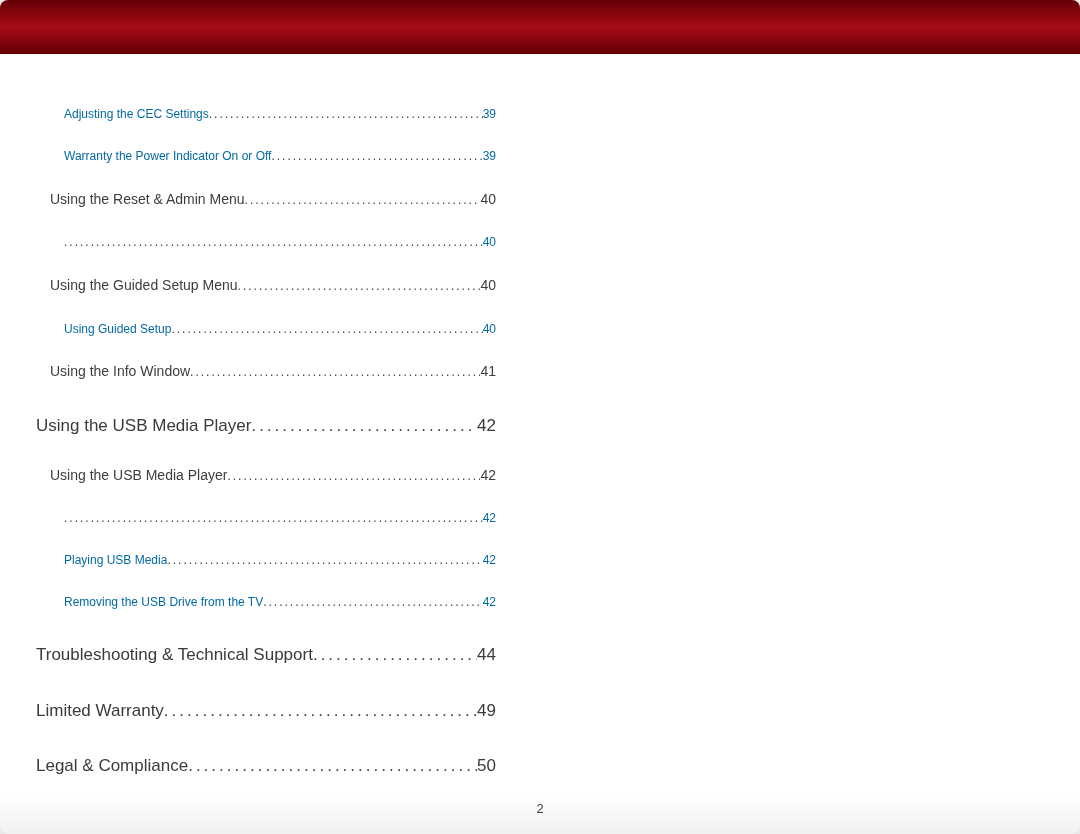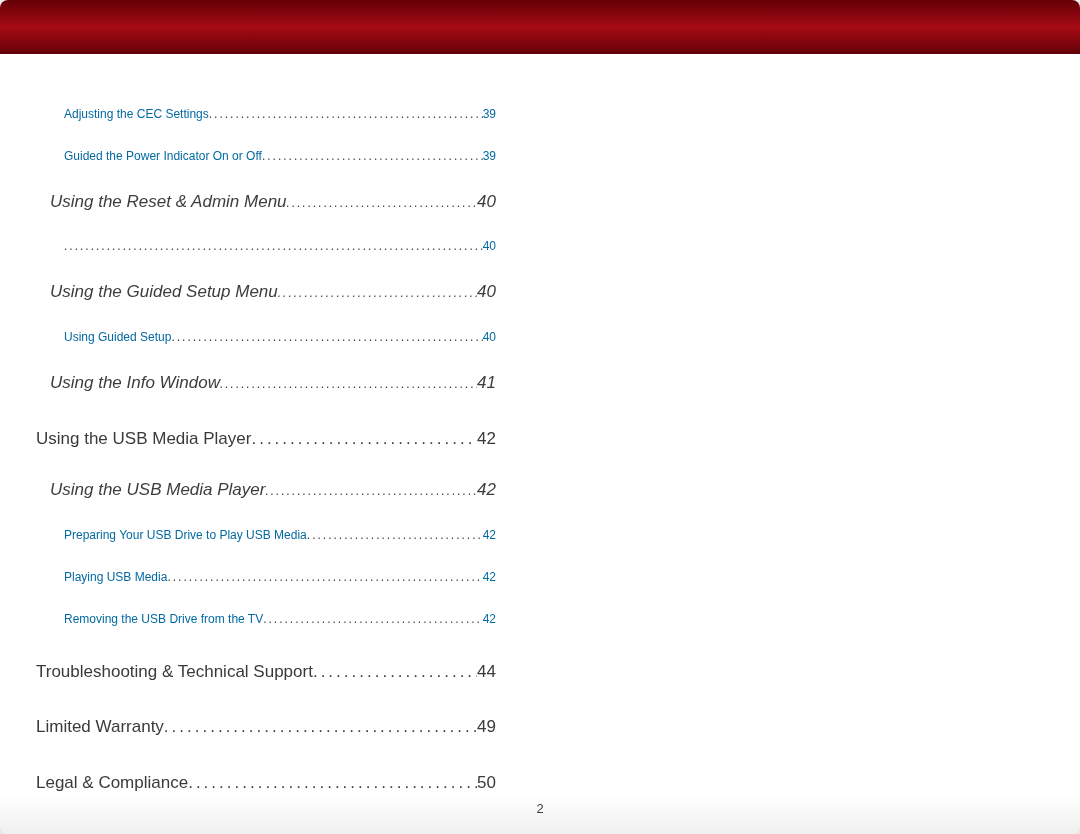--- a/index.html
+++ b/index.html
@@ -48,26 +48,25 @@
     color: #3d3d3d;
   }
   .toc-row .dots::after {
     content: "..................................................................................................................................................................................................";
   }
   .toc-row .page-num {
     flex: 0 0 auto;
     margin-top: 18px;
   }
   .level-2 {
-    font-size: 17px;
+    font-size: 14px;
     line-height: 1.4;
     margin-bottom: 7px;
     padding-left: 14px;
     color: #3d3d3d;
-    font-style: italic;
   }
   .level-2 .dots::after, .level-2 .page-num, .level-2 .title { color:#3d3d3d; }
   .level-3 {
     font-size: 12px;
     line-height: 1.4;
     margin-bottom: 7px;
     padding-left: 28px;
     color: #0369a1;
   }
   .level-1 {
@@ -105,21 +104,21 @@
   <div class="top-band"></div>
 
   <div class="content" id="toc-container">
 
   <div class="toc-row level-3">
         <span class="title">Adjusting the CEC Settings</span>
         <span class="dots"></span>
         <span class="page-num">39</span>
       </div>
       <div class="toc-row level-3">
-        <span class="title">Guided the Power Indicator On or Off</span>
+        <span class="title">Warranty the Power Indicator On or Off</span>
         <span class="dots"></span>
         <span class="page-num">39</span>
       </div>
       <div class="toc-row level-2">
         <span class="title">Using the Reset &amp; Admin Menu</span>
         <span class="dots"></span>
         <span class="page-num">40</span>
       </div>
       <div class="toc-row level-3">
         <span class="dots"></span>
@@ -144,21 +143,20 @@
         <span class="title">Using the USB Media Player</span>
         <span class="dots"></span>
         <span class="page-num">42</span>
       </div>
       <div class="toc-row level-2">
         <span class="title">Using the USB Media Player</span>
         <span class="dots"></span>
         <span class="page-num">42</span>
       </div>
       <div class="toc-row level-3">
-        <span class="title">Preparing Your USB Drive to Play USB Media</span>
         <span class="dots"></span>
         <span class="page-num">42</span>
       </div>
       <div class="toc-row level-3">
         <span class="title">Playing USB Media</span>
         <span class="dots"></span>
         <span class="page-num">42</span>
       </div>
       <div class="toc-row level-3">
         <span class="title">Removing the USB Drive from the TV</span>

